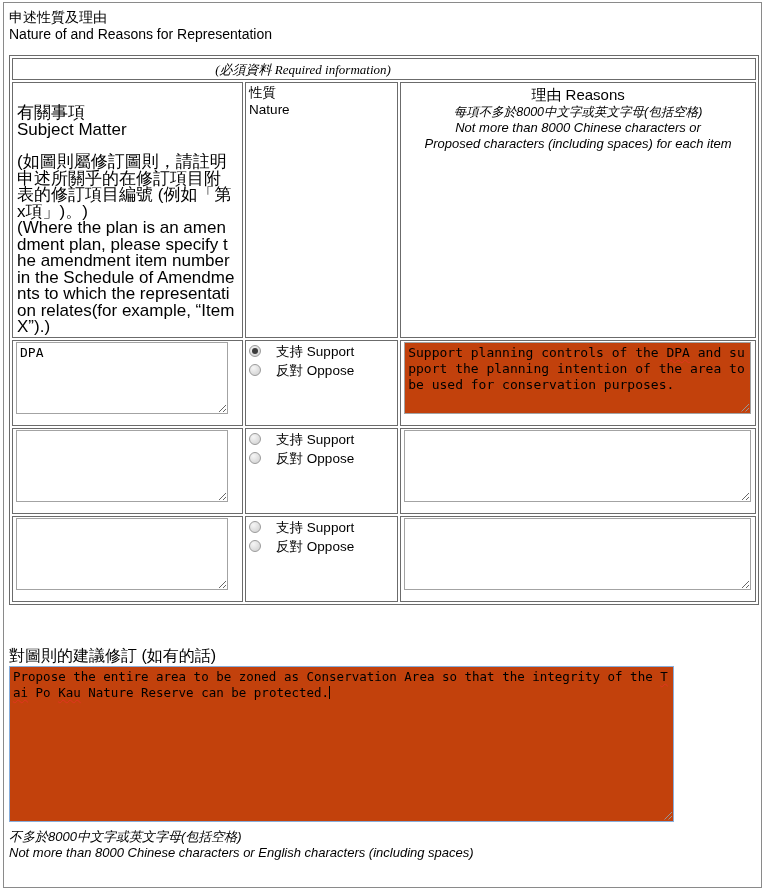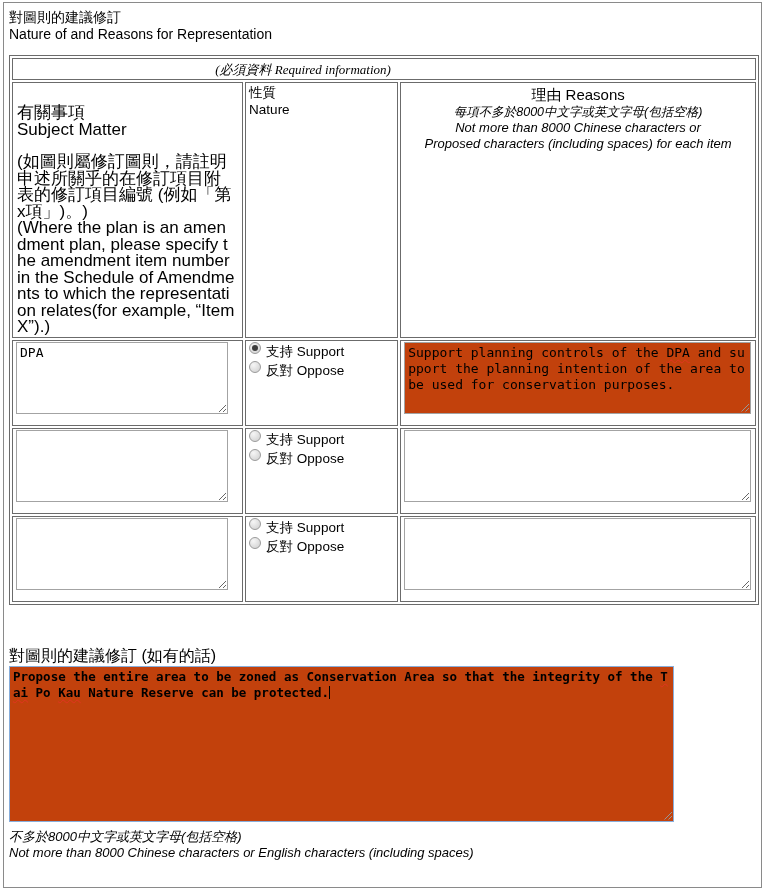--- a/index.html
+++ b/index.html
@@ -52,35 +52,35 @@
   textarea.ta.reasons{width:347px;}
   .fake-ta{
     position:relative;box-sizing:border-box;background:#c2410c;
     border:1px solid #a3a3a3;padding:2px 3px;overflow:hidden;
     font:13px/16px "DejaVu Sans Mono",monospace;
     white-space:pre-wrap;word-break:break-all;
   }
   .fake-ta.reasons{width:347px;height:72px;}
   .fake-ta.big{
     width:665px;height:156px;font-size:12.5px;
-    border:1px solid var(--focus,#88aedb);margin-top:2px;font-weight:bold;
+    border:1px solid var(--focus,#88aedb);margin-top:2px;
   }
   .grip::after{
     content:"";position:absolute;right:1px;bottom:1px;width:10px;height:10px;
     clip-path:polygon(100% 0,100% 100%,0 100%);
     background:repeating-linear-gradient(135deg,rgba(0,0,0,0) 0 2px,#979797 2px 3px);
   }
   .squiggle{
     text-decoration-line:underline;text-decoration-style:wavy;
     text-decoration-color:var(--spell,#e0331f);text-decoration-thickness:1px;
     text-underline-offset:2px;
   }
   .caret{display:inline-block;width:1px;height:13px;background:#000;vertical-align:-2px;}
   
-  .radio-line{display:flex;font-size:13.5px;line-height:19px;cursor:default;}
+  .radio-line{display:flex;align-items:center;font-size:13.5px;line-height:19px;cursor:default;gap:10px;}
   .radio{
     display:inline-block;width:12px;height:12px;border-radius:50%;
     background:radial-gradient(circle at 35% 30%,#f6f6f6,#cdcdcd);
     border:1px solid #9b9b9b;margin-right:5px;position:relative;flex:0 0 auto;box-sizing:border-box;
   }
   .radio.on::after{
     content:"";position:absolute;left:2px;top:2px;width:6px;height:6px;
     border-radius:50%;background:#3c3c3c;
   }
   
@@ -96,21 +96,21 @@
     padding:3px 9px;color:#000;
     background:linear-gradient(#f7f7f7,#dcdcdc);
     border:1px solid #8f8f8f;border-radius:3px;
   }
 </style>
 </head>
 <body>
 
 <div class="frame">
 
-  <div class="title-zh">對圖則的建議修訂</div>
+  <div class="title-zh">申述性質及理由</div>
   <div class="title-en">Nature of and Reasons for Representation</div>
 
   <table class="rep">
     <colgroup>
         <col class="col-subject">
         <col class="col-nature">
         <col class="col-reasons">
       </colgroup>
     <tbody>
         <tr>

